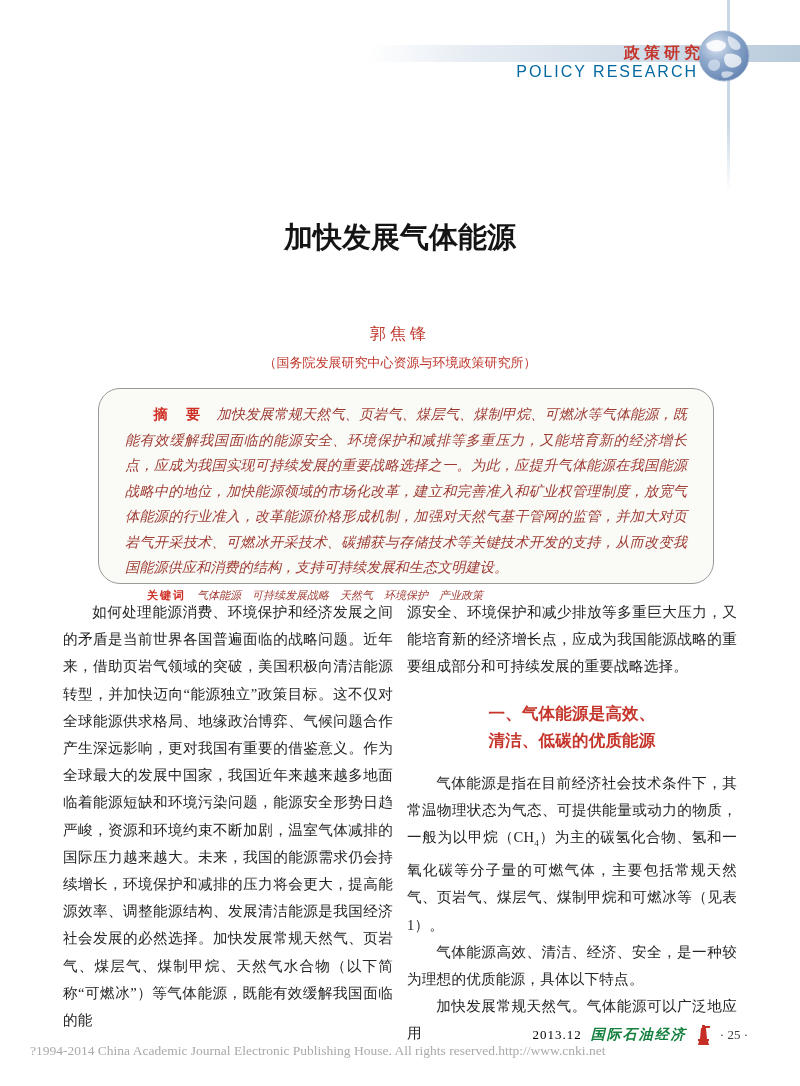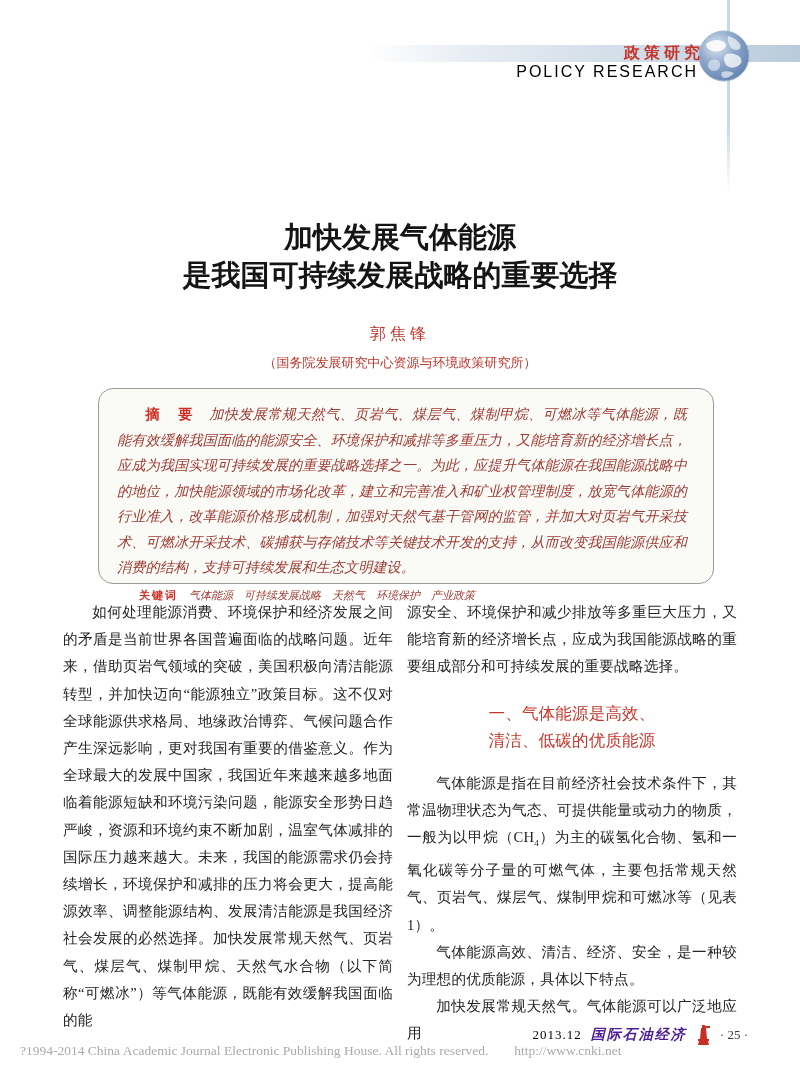--- a/index.html
+++ b/index.html
@@ -20,43 +20,43 @@
   }
   .globe { position:absolute; top:30px; left:698px; width:52px; height:52px; }
   .section-cn {
     position:absolute; top:43px; right:96px;
     font-family:"Liberation Sans","DejaVu Sans",sans-serif;
     font-size:16px; font-weight:bold; letter-spacing:4px; color:#c5352b;
   }
   .section-en {
     position:absolute; top:63px; right:102px;
     font-family:"Liberation Sans","DejaVu Sans",sans-serif;
-    font-size:16px; letter-spacing:2px; color:#000000;
+    font-size:16px; letter-spacing:2px; color:#0369a1;
   }
 
   
   .title {
     position:absolute; top:218px; left:0; width:100%;
     text-align:center; font-family:"Liberation Sans","DejaVu Sans",sans-serif;
     font-weight:bold; font-size:29px; line-height:38px; color:#141414;
   }
   .author {
     position:absolute; top:324px; left:0; width:100%;
     text-align:center; font-size:16px; letter-spacing:4px; color:#bf362c;
   }
   .affiliation {
     position:absolute; top:354px; left:0; width:100%;
     text-align:center; font-size:13px; color:#bf362c;
   }
 
   
   .abstract-box {
     position:absolute; top:388px; left:98px; width:616px; height:196px;
-    box-sizing:border-box; border:1px solid #9a9a9a; border-radius:15px;
-    background:#fafaf7; padding:13px 26px 10px 18px;
+    box-sizing:border-box; border:1px solid #9a9a9a; border-radius:22px;
+    background:#fafaf7; padding:13px 26px 10px 26px;
   }
   .abstract-p {
     margin:0; text-indent:2em; text-align:justify;
     font-size:14.2px; line-height:25.5px; font-style:italic; color:#9d3a31;
   }
   .abstract-label, .keywords-label {
     font-style:normal; font-weight:bold; color:#ce2d22; letter-spacing:2px;
   }
   .keywords-p {
     margin:7px 0 0 0; text-indent:2em; font-size:11px; font-style:italic; color:#9d3a31;
@@ -69,39 +69,39 @@
   }
   .col {
     width:330px; font-size:14.6px; line-height:27.2px; letter-spacing:0.2px;
     color:#242424; text-align:justify;
   }
   .col p { margin:0; }
   .col p.indent { text-indent:2em; }
   .sec-heading {
     margin:19px 0 16px 0; text-align:center;
     font-family:"Liberation Sans","DejaVu Sans",sans-serif;
-    font-weight:normal; font-size:16.5px; line-height:27px; color:#c5352b;
+    font-weight:bold; font-size:16.5px; line-height:27px; color:#c5352b;
   }
   sub { font-size:9px; }
 
   
   .journal-line {
     position:absolute; top:1024px; left:0; width:748px; height:22px;
     display:flex; justify-content:flex-end; align-items:center; gap:9px;
   }
   .issue { font-size:13px; color:#000000; letter-spacing:1px; }
   .journal-name {
     font-size:14px; font-weight:bold; font-style:italic;
-    color:#4c1d95; letter-spacing:2px;
+    color:#15803d; letter-spacing:2px;
   }
   .journal-logo { width:15px; height:20px; }
   .page-number { font-size:13px; color:#3c3c3c; }
   .copyright-line {
-    position:absolute; top:1043px; left:20px; width:740px;
-    display:flex; gap:26px;
+    position:absolute; top:1043px; left:30px; width:740px;
+    display:flex; 
     font-size:13.5px; color:#aaaaaa;
   }
 </style>
 </head>
 <body>
 
 <div id="page">
 
   <div class="band"></div>
   <div class="vline"></div>
@@ -121,21 +121,20 @@
       <path d="M14 30 Q20 28 22 33 Q23 39 17 41 Q11 41 10 36 Q10 31 14 30 Z" fill="#e8eff6" opacity="0.6"></path>
       <path d="M24 42 Q31 40 36 43 Q32 48 26 48 Q22 46 24 42 Z" fill="#ffffff" opacity="0.6"></path>
       <circle cx="26" cy="26" r="25" fill="none" stroke="#9fb4d0" stroke-width="1"></circle>
     </svg>
   </div>
   <div class="section-cn">政策研究</div>
   <div class="section-en">POLICY RESEARCH</div>
 
   <div class="title">
     <div>加快发展气体能源</div>
-    <div>是我国可持续发展战略的重要选择</div>
   </div>
   <div class="author">郭焦锋</div>
   <div class="affiliation">（国务院发展研究中心资源与环境政策研究所）</div>
 
   <div class="abstract-box">
     <p class="abstract-p"><span class="abstract-label">摘　要</span>　<span>加快发展常规天然气、页岩气、煤层气、煤制甲烷、可燃冰等气体能源，既能有效缓解我国面临的能源安全、环境保护和减排等多重压力，又能培育新的经济增长点，应成为我国实现可持续发展的重要战略选择之一。为此，应提升气体能源在我国能源战略中的地位，加快能源领域的市场化改革，建立和完善准入和矿业权管理制度，放宽气体能源的行业准入，改革能源价格形成机制，加强对天然气基干管网的监管，并加大对页岩气开采技术、可燃冰开采技术、碳捕获与存储技术等关键技术开发的支持，从而改变我国能源供应和消费的结构，支持可持续发展和生态文明建设。</span></p>
     <p class="keywords-p"><span class="keywords-label">关键词</span>　<span>气体能源　可持续发展战略　天然气　环境保护　产业政策</span></p>
   </div>
 
   <div class="columns">

